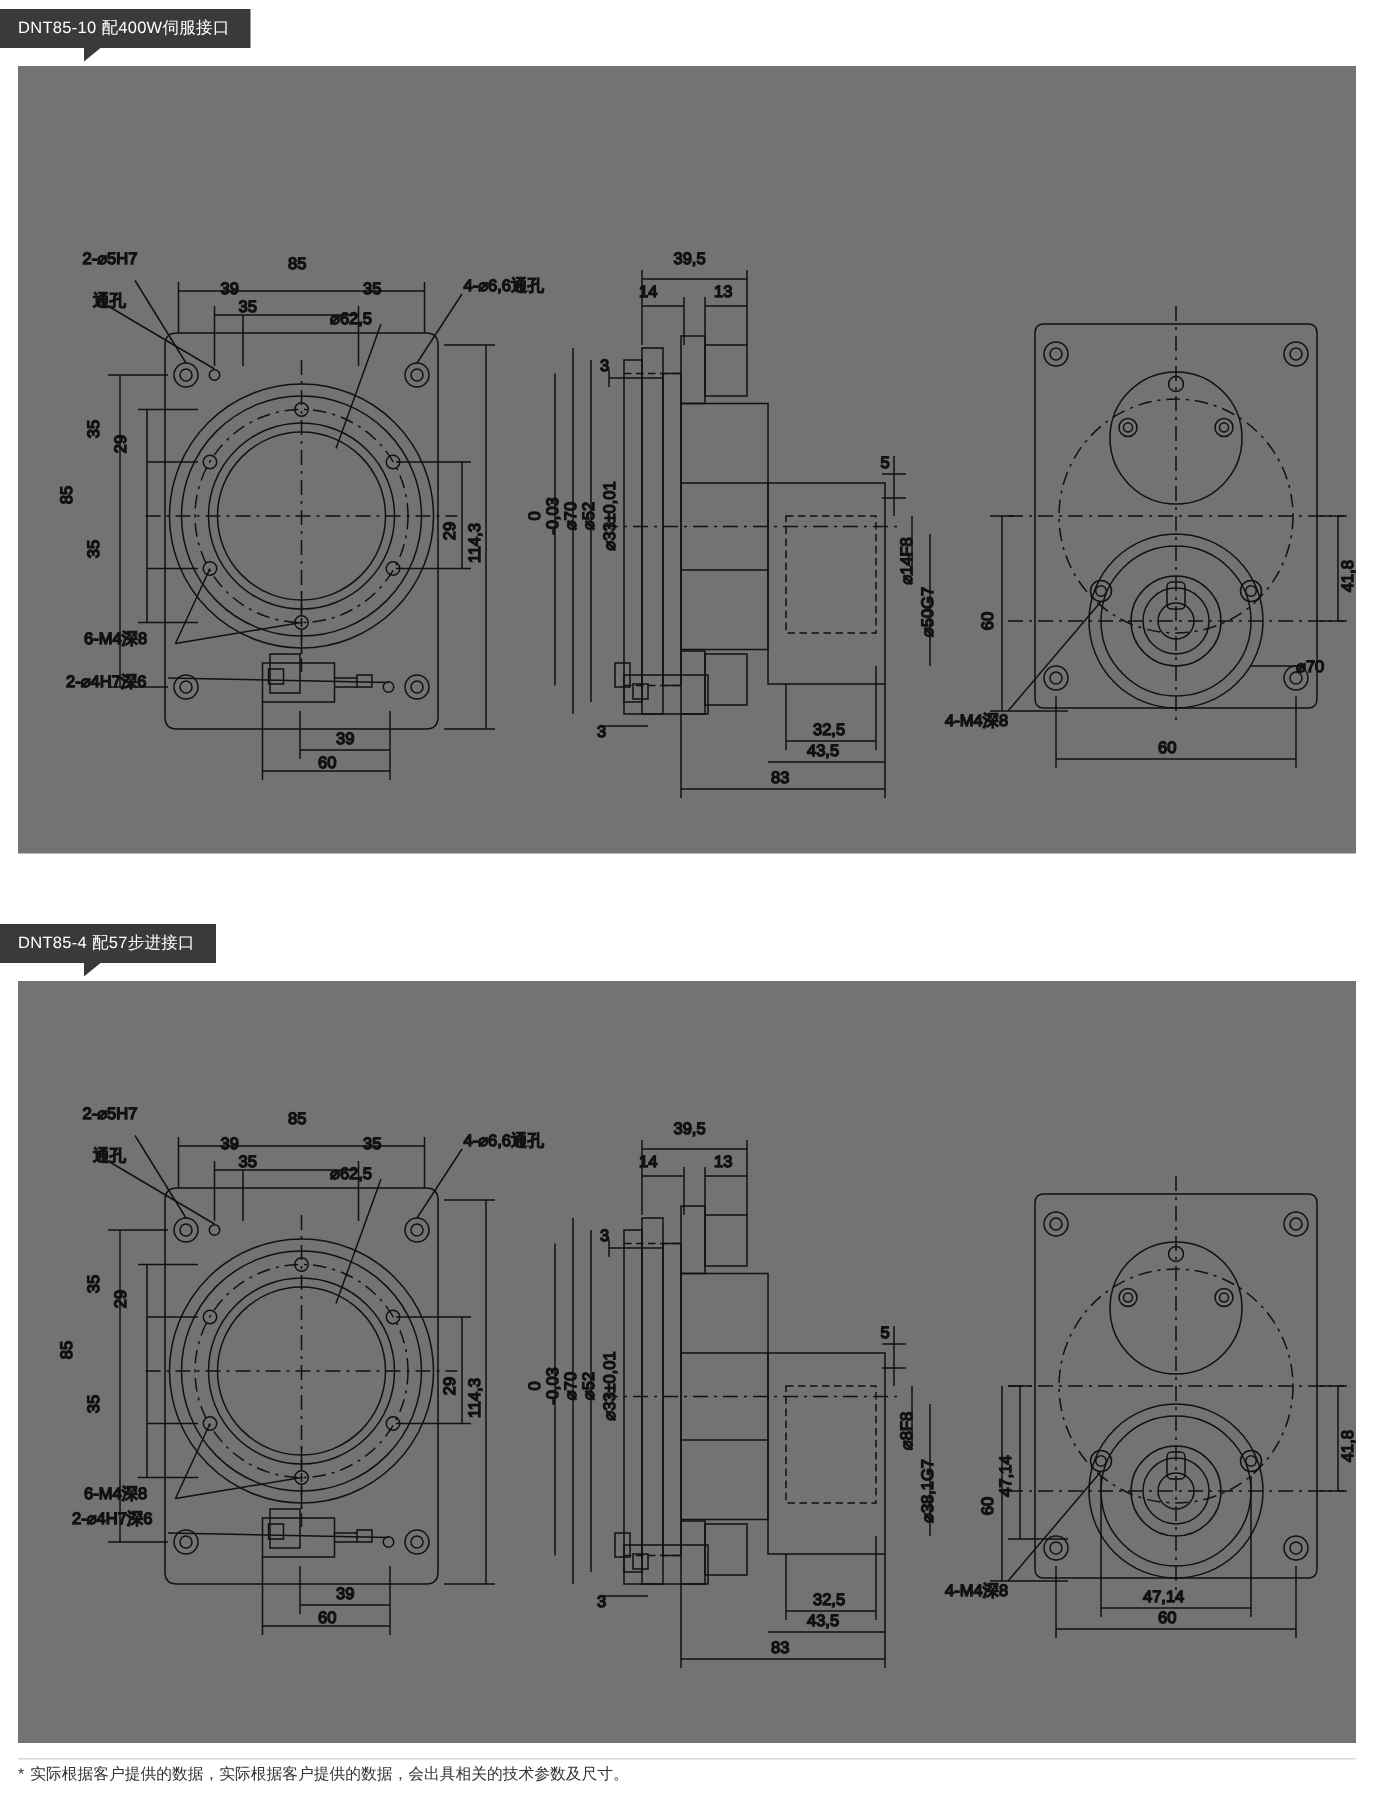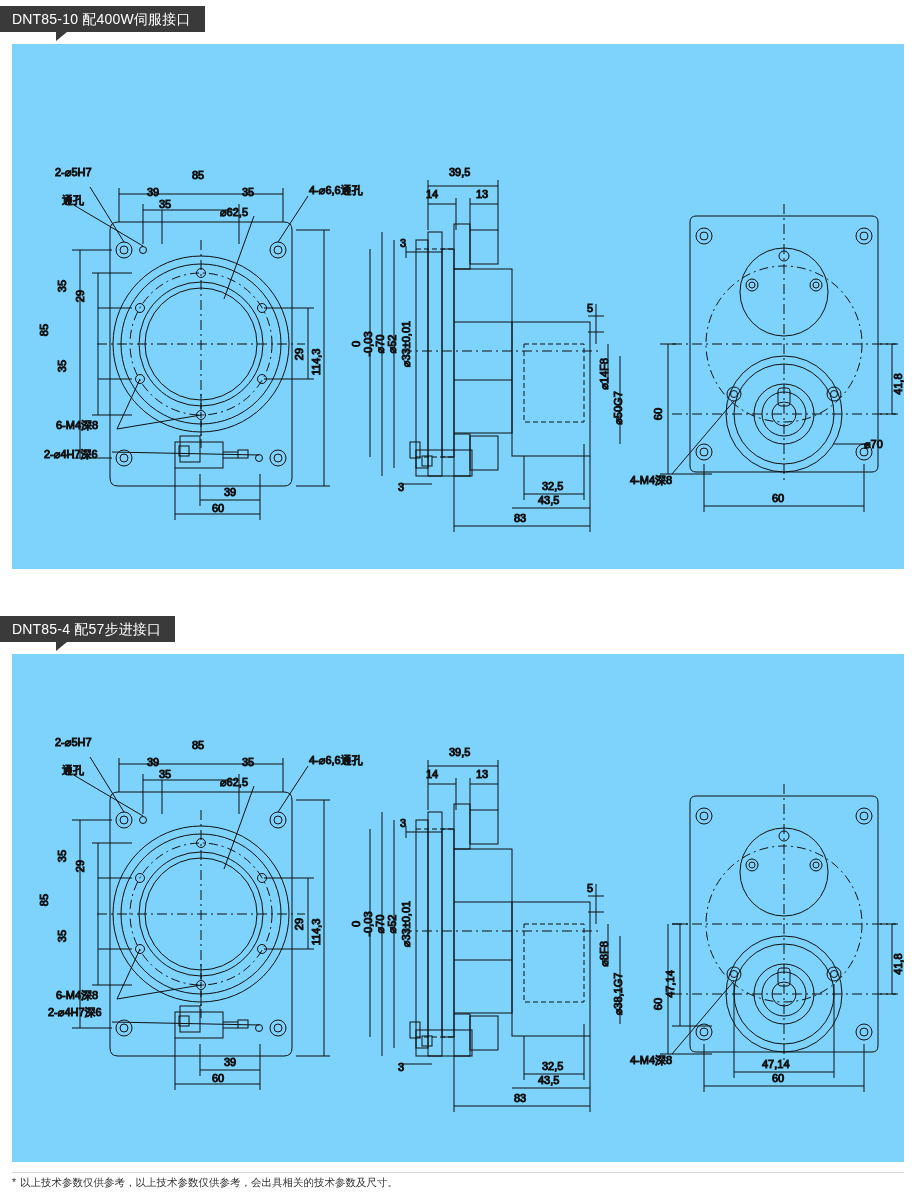--- a/index.html
+++ b/index.html
@@ -21,40 +21,40 @@
     height: 1200px;
   }
 
   
   .sec-header {
     position: absolute;
     left: 0;
     height: 26px;
     background: #3a3a3a;
     color: #ffffff;
-    font-size: 14px;
+    font-size: 11px;
     line-height: 26px;
     padding: 0 14px 0 12px;
     white-space: nowrap;
     letter-spacing: 0.2px;
   }
   .sec-header .notch {
     position: absolute;
     left: 56px;
     top: 26px;
     width: 0;
     height: 0;
     border-left: 11px solid #3a3a3a;
     border-bottom: 9px solid transparent;
   }
 
   
   .panel {
     position: absolute;
-    background: #7dd3fc;
+    background: #737373;
   }
 
   
   .footnote {
     position: absolute;
     left: 12px;
     bottom: 10px;
     font-size: 10.5px;
     color: #333;
     white-space: nowrap;
@@ -554,16 +554,16 @@
           <text x="750" y="414">47,14</text>
           <text x="760" y="428">60</text>
         </g>
       </g>
     </svg>
   </div>
 
   <div class="divider" style="top:1172px;"></div>
 
   <div class="footnote">
-    <span class="star">*</span><span>以上技术参数仅供参考，以上技术参数仅供参考，会出具相关的技术参数及尺寸。</span>
+    <span class="star">*</span><span>实际根据客户提供的数据，实际根据客户提供的数据，会出具相关的技术参数及尺寸。</span>
   </div>
 
 </div>
 
 </body></html>

